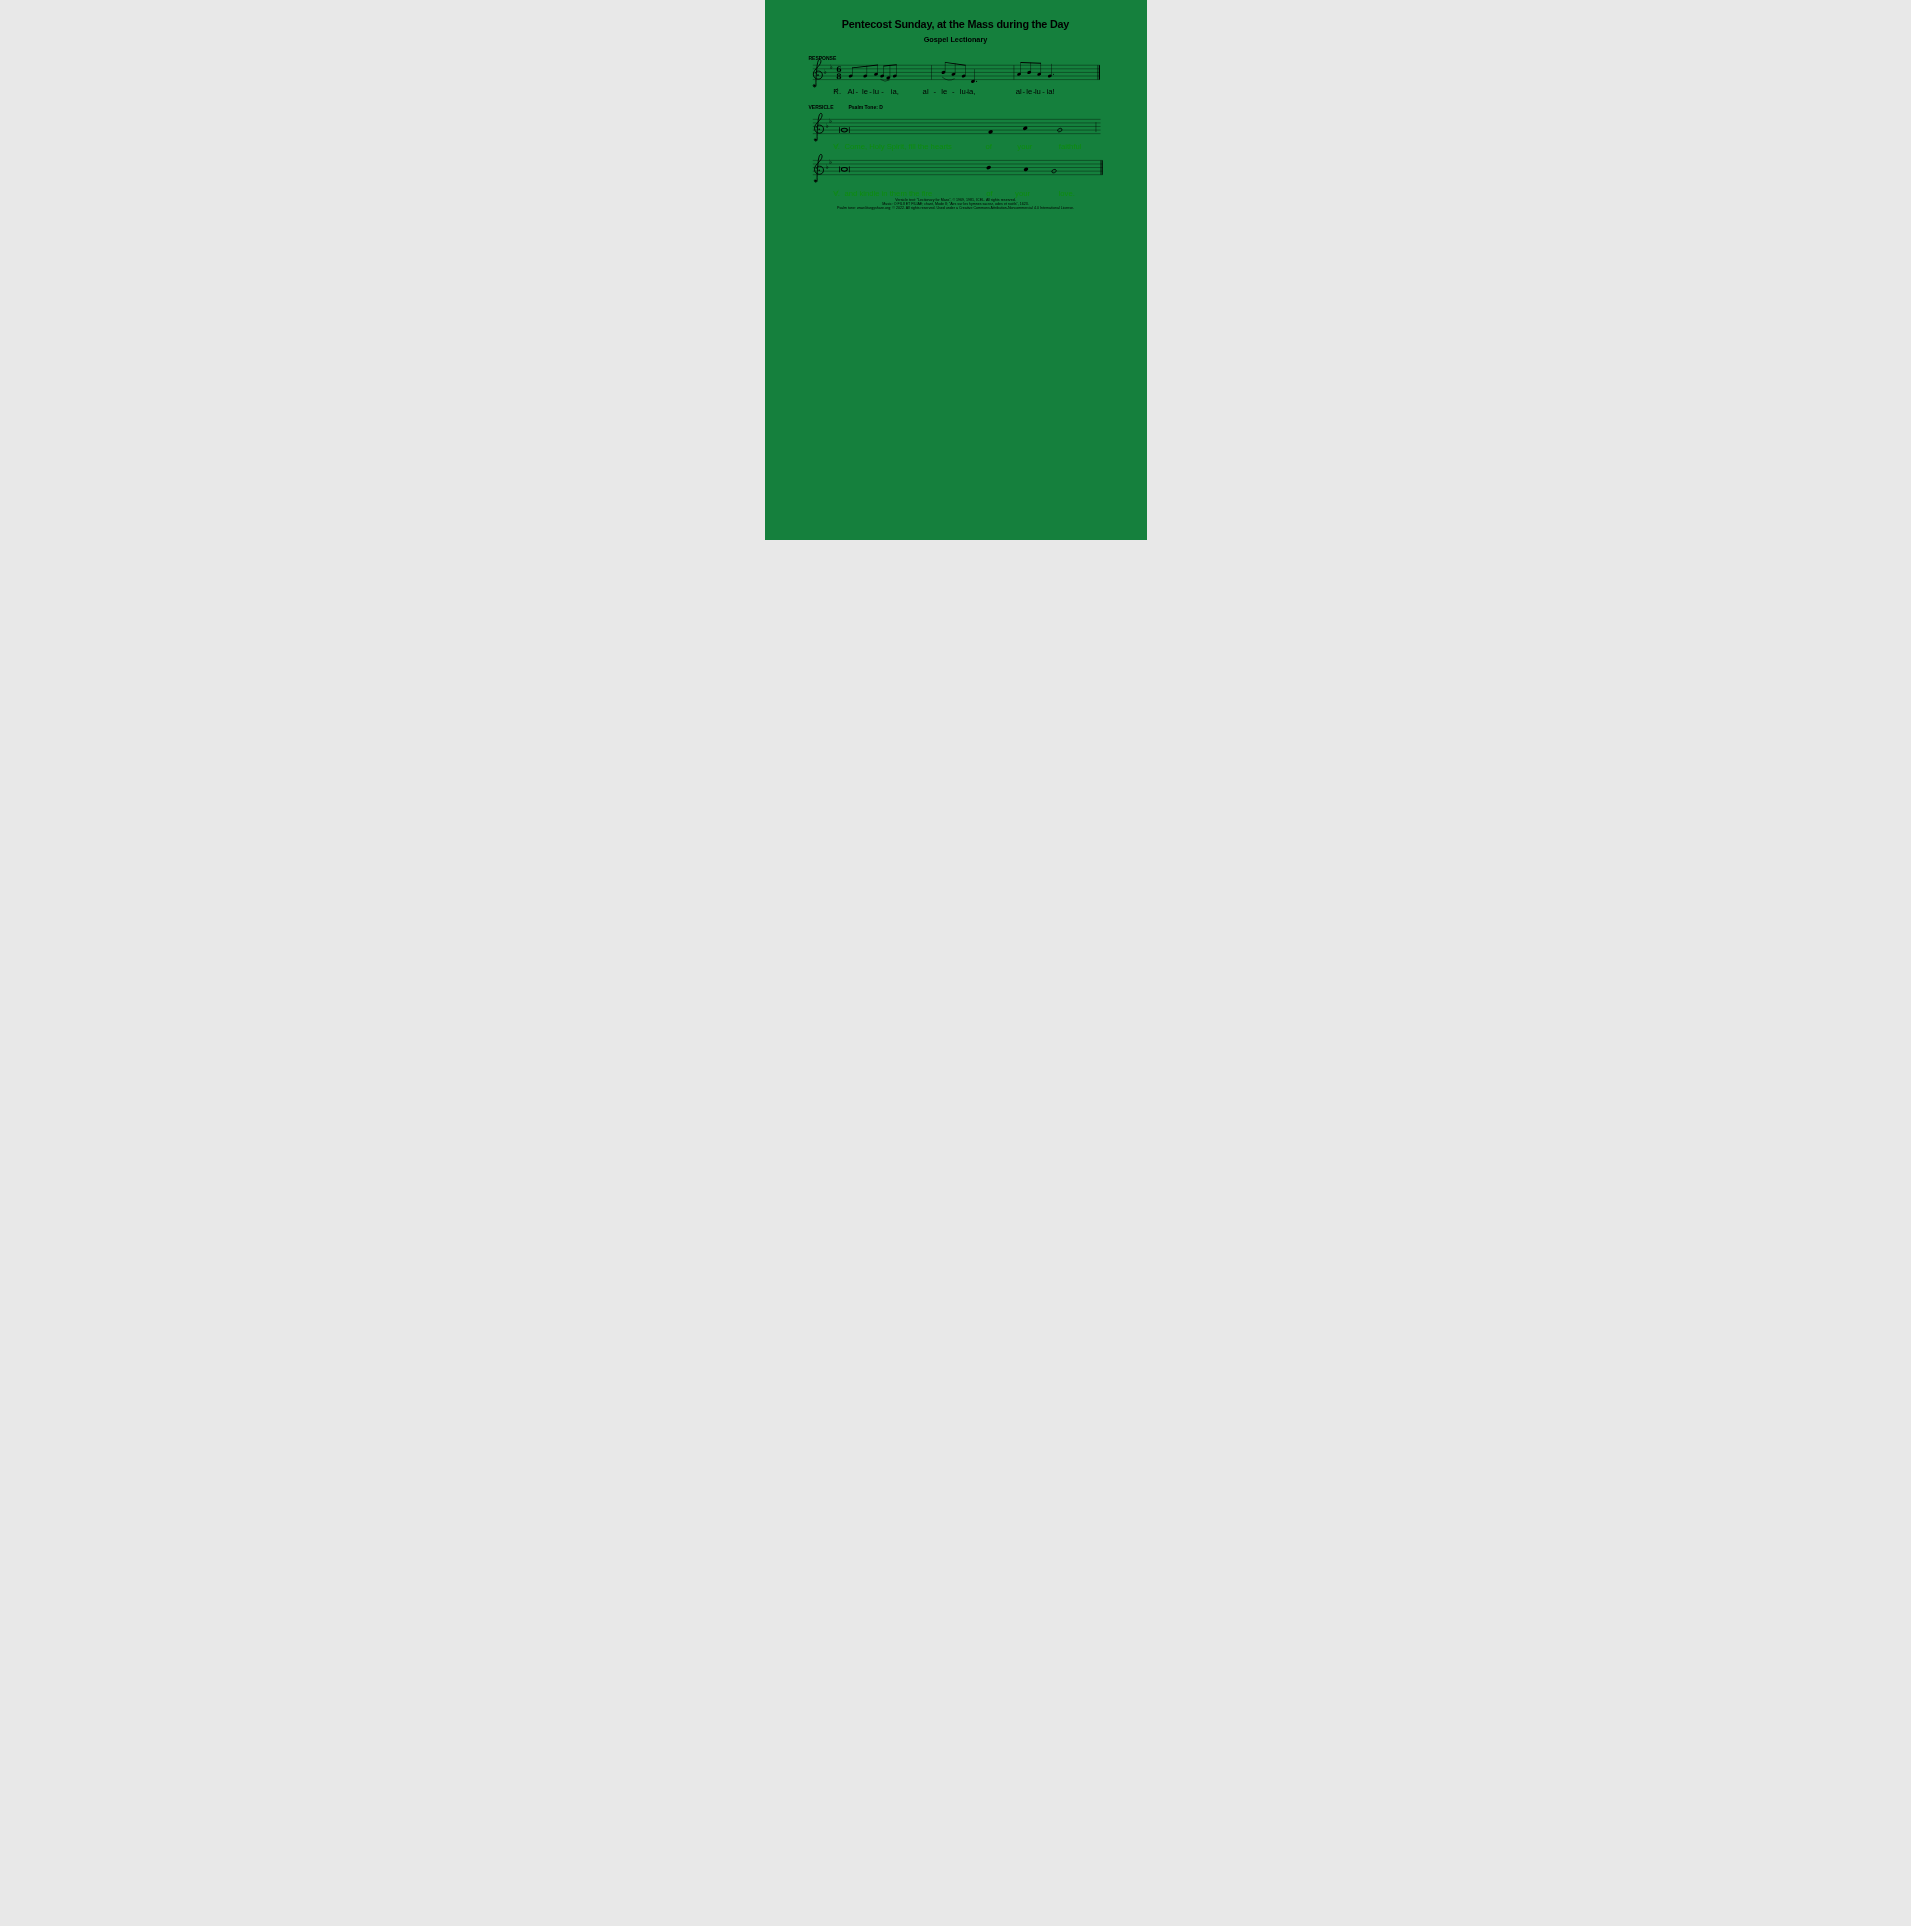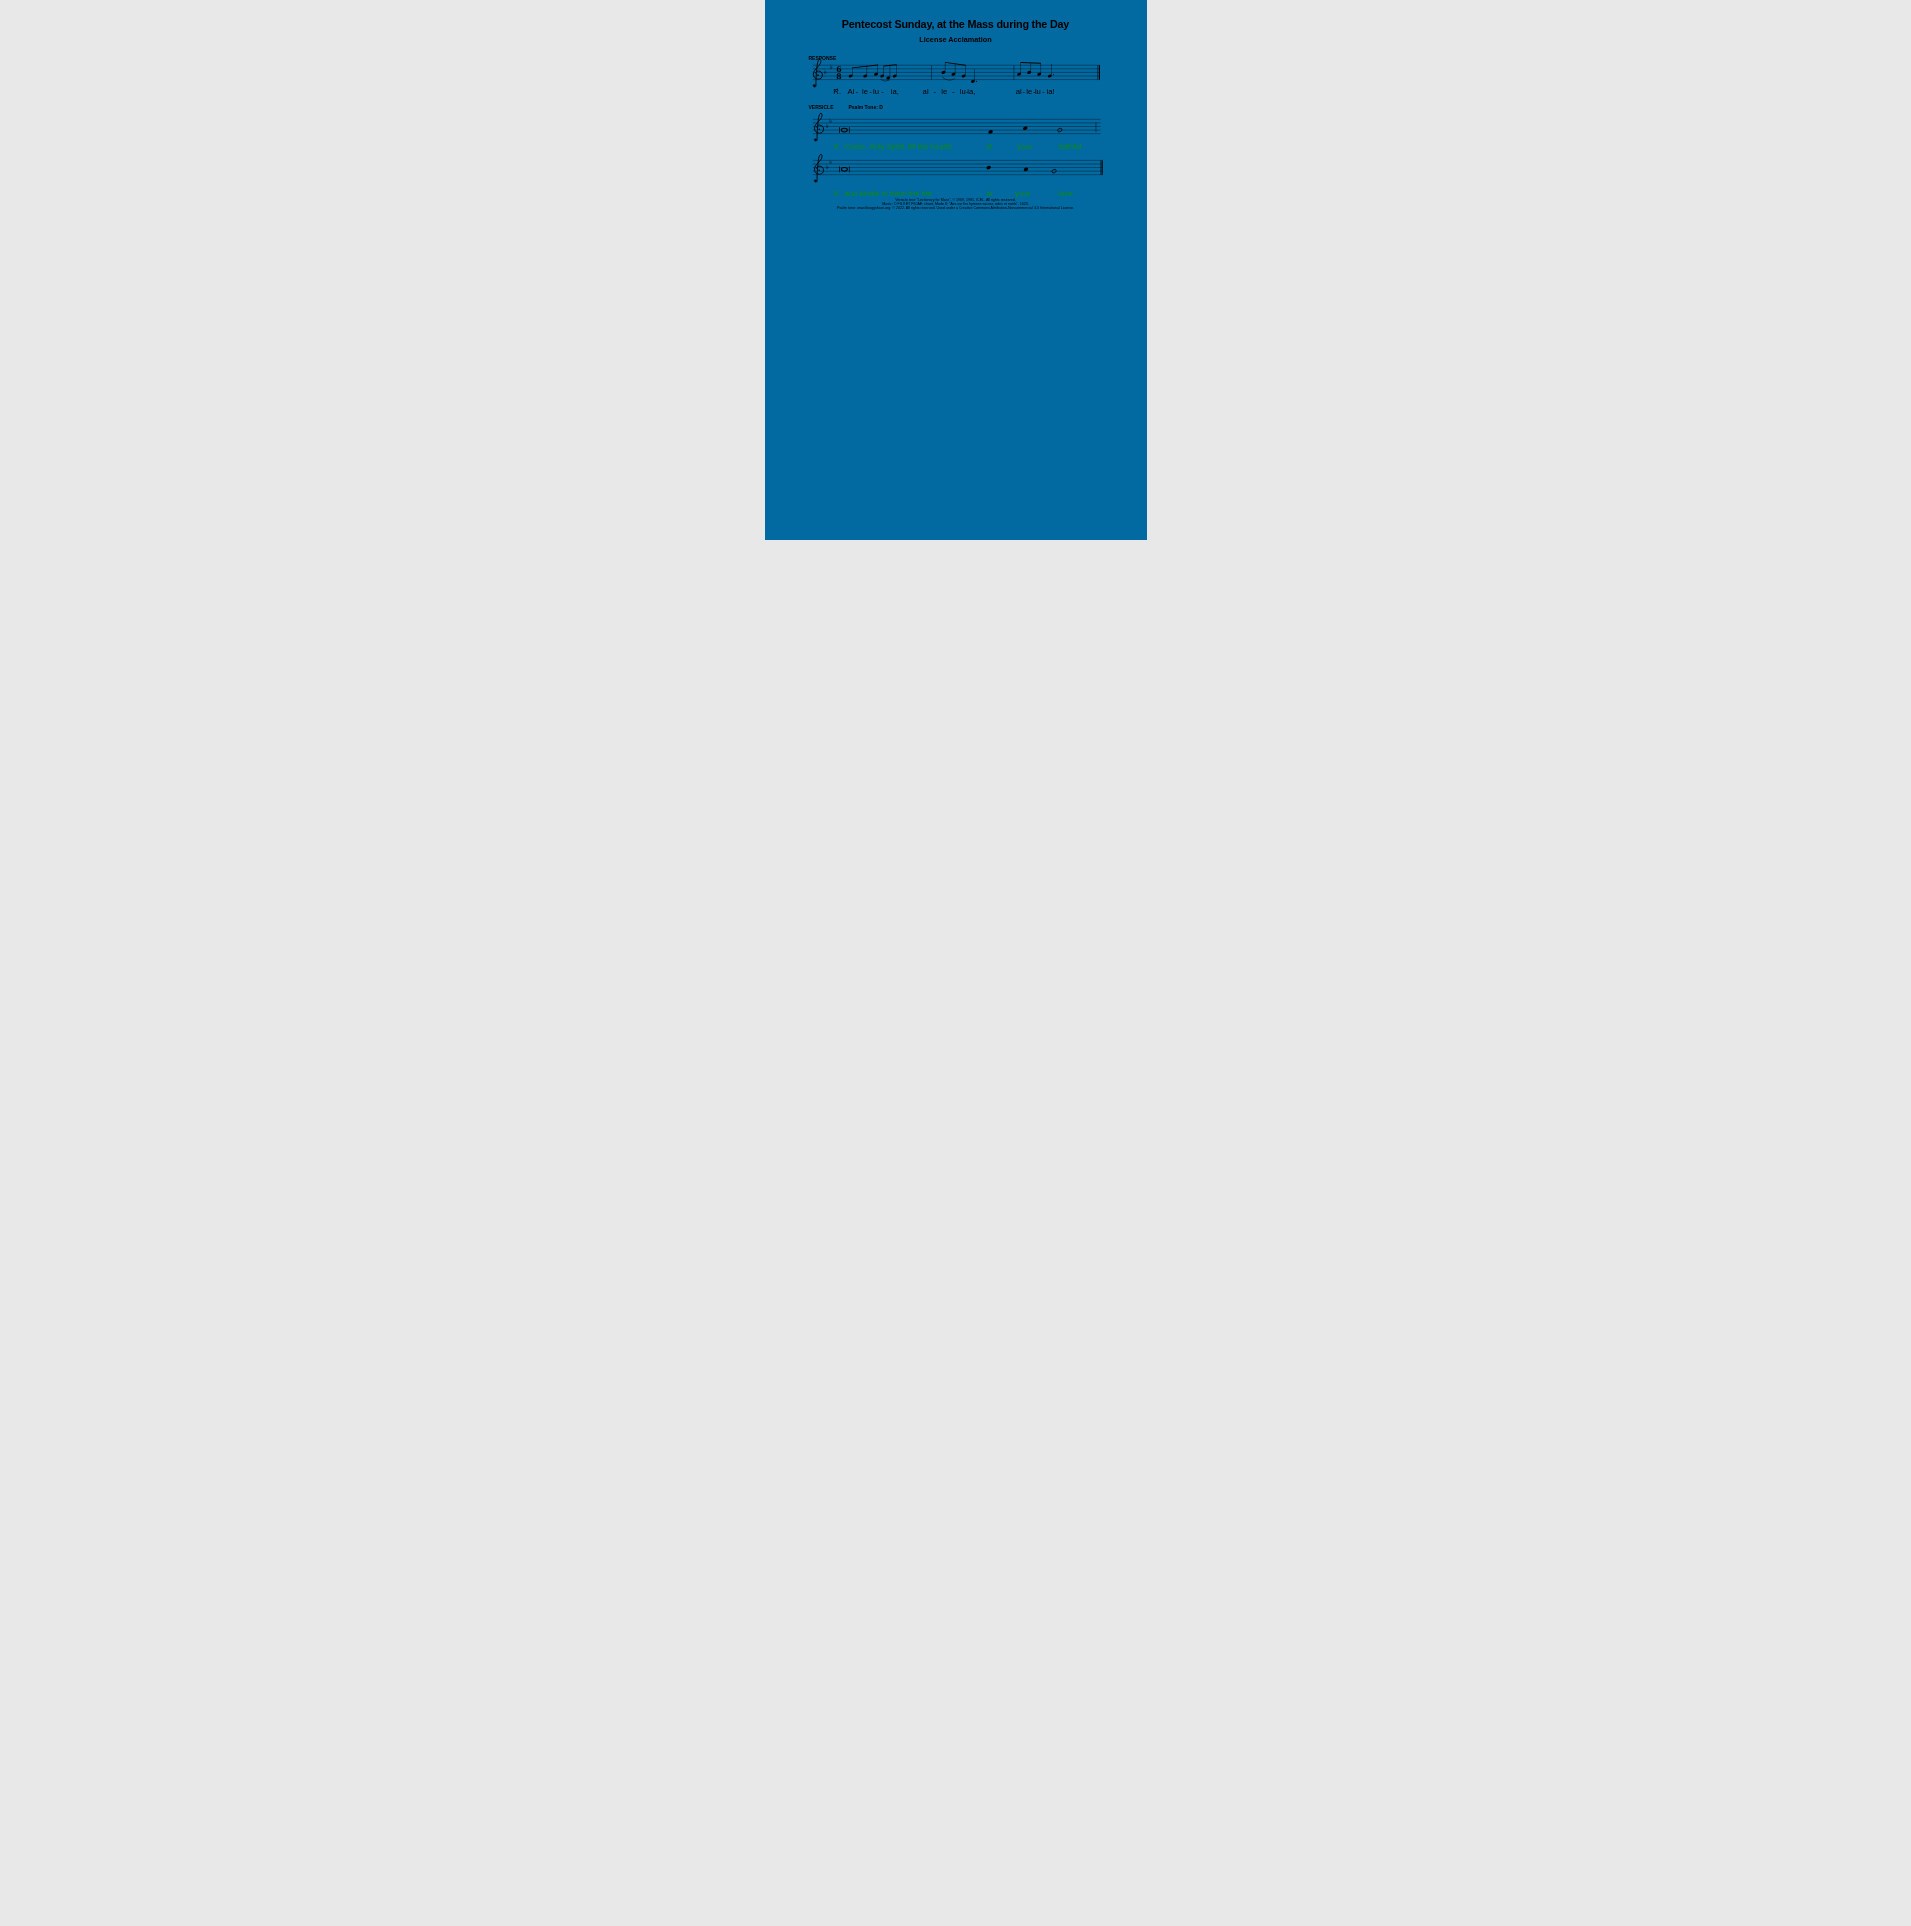--- a/index.html
+++ b/index.html
@@ -1,20 +1,20 @@
 <!DOCTYPE html>
 <html style="font-size:6.2px"><head>
 <meta charset="utf-8">
 <style>
   html,body{margin:0;padding:0;background:#e8e8e8;}
   .page{
     position:relative;
     width:382px;height:540px;
     margin:0 auto;
-    background:#0369a1;
+    background:#15803d;
     font-family:"Liberation Sans", sans-serif;
     overflow:hidden;
   }
   .title{
     position:absolute;top:18px;left:0;width:100%;
     text-align:center;font-weight:bold;font-size:10.8px;color:#000;
     letter-spacing:-0.2px;
   }
   .subtitle{
     position:absolute;top:35px;left:0;width:100%;
@@ -31,21 +31,21 @@
     position:absolute;left:0;width:100%;text-align:center;
     font-size:3.6px;color:#000;line-height:4px;
   }
 </style>
 </head>
 <body>
 
 <div class="page">
 
   <div class="title">Pentecost Sunday, at the Mass during the Day</div>
-  <div class="subtitle">License Acclamation</div>
+  <div class="subtitle">Gospel Lectionary</div>
 
   <div class="section-label" style="top:55px;left:44px;">RESPONSE</div>
 
   <div class="section-label" style="top:104px;left:44px;">VERSICLE</div>
   <div class="psalm-label" style="top:104px;left:84px;">Psalm Tone: D</div>
 
   <svg class="music-svg" width="382" height="223" viewBox="0 0 992 580">
     <defs>
       <g id="gclef">
         <path d="M 1.4,24.5 C 1.8,27.8 -1.8,29.8 -4.4,28 C -6.8,26.3 -6.3,22.6 -3.6,21.7" fill="none" stroke="#000" stroke-width="2.2"></path>

